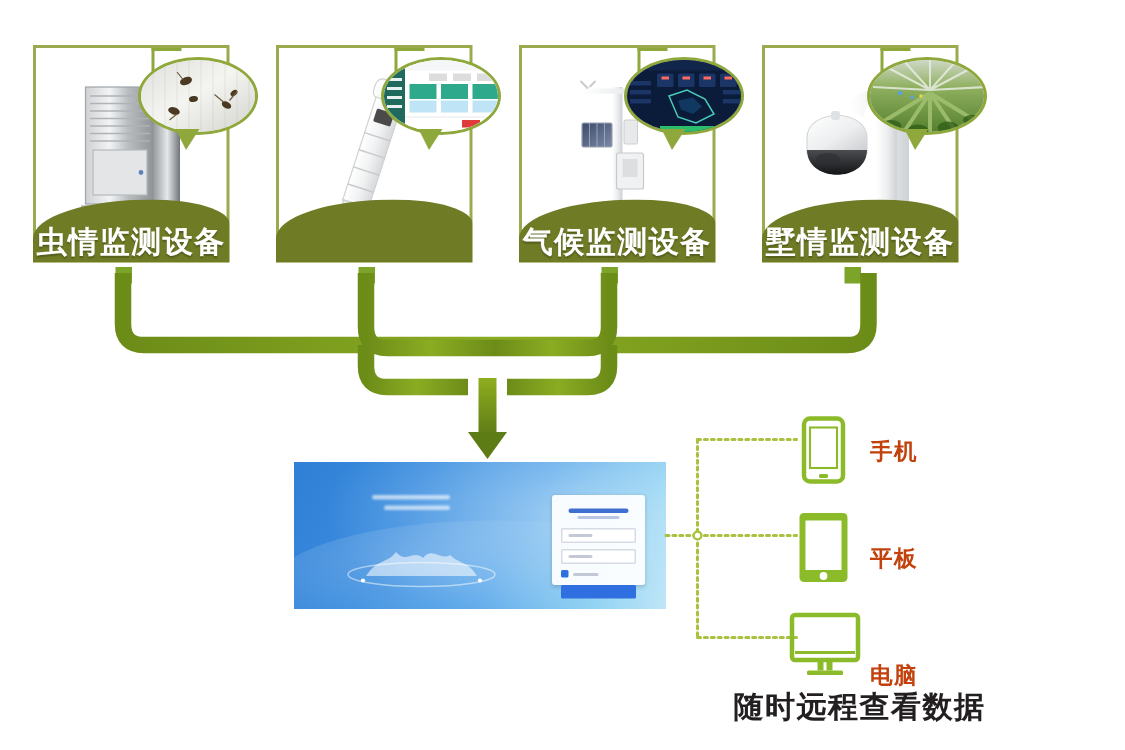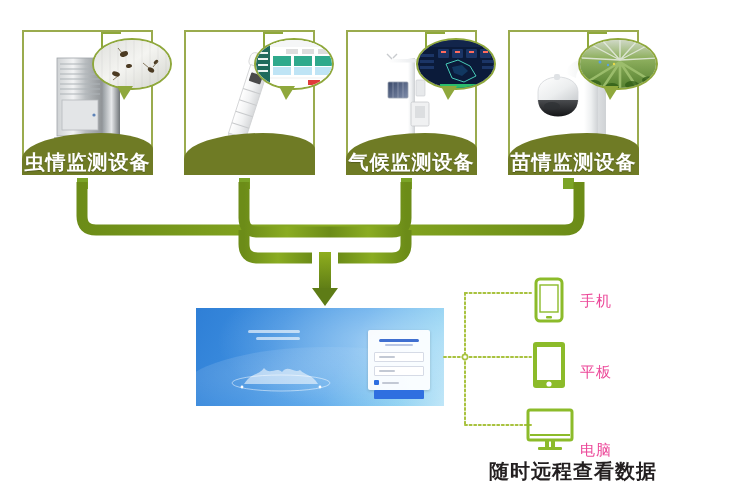--- a/index.html
+++ b/index.html
@@ -138,23 +138,23 @@
   .dash-login .btn{
     margin:0 6px;height:9px;background:#2f6fe0;border-radius:1px;
   }
 
   
   .dev{
     position:absolute;
   }
   .dev-label{
     position:absolute;
-    color:#ec4899;
+    color:#c2410c;
     font-size:15px;
-    font-weight:normal;
+    font-weight:bold;
     letter-spacing:1px;
     white-space:nowrap;
   }
   .remote-note{
     position:absolute;
     left:489px;top:458px;
     color:#231f20;
     font-size:20px;
     font-weight:bold;
     letter-spacing:1px;
@@ -394,21 +394,21 @@
         <path d="M56 42 C56 26, 86 20, 96 42 L96 130 L84 130 L84 44 C78 32, 66 34, 66 46 Z" fill="url(#armg)"></path>
         <rect x="74" y="38" width="14" height="92" fill="url(#armg)"></rect>
         <path d="M28 60 C28 40, 68 40, 68 60 L68 70 L28 70 Z" fill="url(#domeg)" stroke="#d3d6d9" stroke-width=".8"></path>
         <path d="M28 68 C28 90, 68 90, 68 68 Z" fill="url(#lensg)"></path>
         <ellipse cx="42" cy="74" rx="8" ry="4" fill="#2d3033" opacity=".7"></ellipse>
         <rect x="44" y="42" width="6" height="6" rx="2" fill="#dfe2e5"></rect>
       </svg>
     </div>
     <div class="card-band">
       <div class="band-fill"></div>
-      <div class="band-label">苗情监测设备</div>
+      <div class="band-label">墅情监测设备</div>
     </div>
   </div>
   <div class="card-stub" style="left:563px;top:178px;"></div>
 
   <div class="bubble-lead" style="left:587px;top:32px;width:18px;height:18px;"></div>
   <div class="bubble" style="left:578px;top:38px;width:80px;height:52px;">
     <svg viewBox="0 0 80 52" width="80" height="52" preserveAspectRatio="none">
       <defs>
         <linearGradient id="ghg" x1="0" y1="0" x2="0" y2="1">
           <stop offset="0" stop-color="#cfd8c6"></stop>

